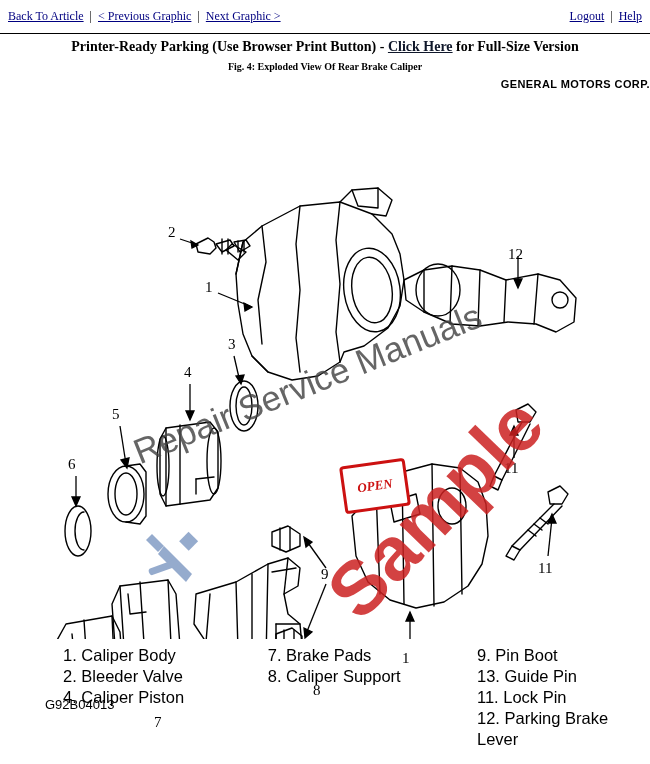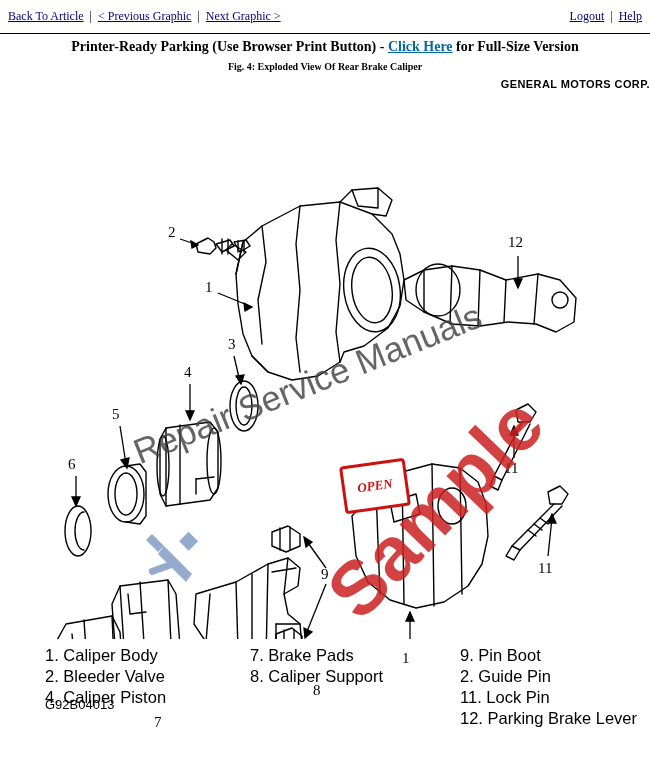--- a/index.html
+++ b/index.html
@@ -49,21 +49,21 @@
 
   
   .titlebar {
     text-align: center;
     padding-top: 5px;
     font-size: 14px;
     font-weight: bold;
     font-family: "Liberation Serif", serif;
   }
   .titlebar .link {
-    color: #0369a1;
+    color: #0f172a;
     text-decoration: underline;
     cursor: pointer;
   }
   .figcap {
     text-align: center;
     font-size: 10px;
     font-weight: bold;
     margin-top: 6px;
     font-family: "Liberation Serif", serif;
   }
@@ -150,20 +150,21 @@
     left: 0;
     top: 645px;
     width: 650px;
     display: flex;
     font-family: "Liberation Sans", sans-serif;
     font-size: 16.5px;
     line-height: 21px;
   }
   .legend-col {
     padding-left: 0;
+    margin-left: 18px;
   }
   .legend-col.c1 { width: 205px; padding-left: 45px; }
   .legend-col.c2 { width: 210px; }
   .legend-col.c3 { width: 190px; }
 
   .footer-code {
     position: absolute;
     left: 45px;
     top: 697px;
     font-family: "Liberation Sans", sans-serif;
@@ -363,21 +364,21 @@
     <g fill="#8aa2c8" opacity="0.9">
       <path d="M12 10 L24 22 L18 28 L6 16 Z"></path>
       <path d="M24 22 L52 50 L46 58 L18 30 Z"></path>
       <path d="M46 8 L58 14 L52 26 L40 20 Z" transform="rotate(18 48 16)"></path>
       <rect x="8" y="40" width="30" height="7" rx="3" transform="rotate(-20 23 43)"></rect>
     </g>
   </svg>
 
   <div class="calloutnum" style="left:168px; top:130px;">2</div>
   <div class="calloutnum" style="left:205px; top:185px;">1</div>
-  <div class="calloutnum" style="left:508px; top:140px;">12</div>
+  <div class="calloutnum" style="left:508px; top:152px;">12</div>
   <div class="calloutnum" style="left:228px; top:242px;">3</div>
   <div class="calloutnum" style="left:184px; top:270px;">4</div>
   <div class="calloutnum" style="left:112px; top:312px;">5</div>
   <div class="calloutnum" style="left:68px;  top:362px;">6</div>
   <div class="calloutnum" style="left:504px; top:366px;">11</div>
   <div class="calloutnum" style="left:538px; top:466px;">11</div>
   <div class="calloutnum" style="left:321px; top:472px;">9</div>
   <div class="calloutnum" style="left:402px; top:556px;">1</div>
   <div class="calloutnum" style="left:313px; top:588px;">8</div>
   <div class="calloutnum" style="left:154px; top:620px;">7</div>
@@ -392,19 +393,19 @@
     <div>1. Caliper Body</div>
     <div>2. Bleeder Valve</div>
     <div>4. Caliper Piston</div>
   </div>
   <div class="legend-col c2">
     <div>7. Brake Pads</div>
     <div>8. Caliper Support</div>
   </div>
   <div class="legend-col c3">
     <div>9. Pin Boot</div>
-    <div>2. Guide Pin</div>
+    <div>13. Guide Pin</div>
     <div>11. Lock Pin</div>
     <div>12. Parking Brake Lever</div>
   </div>
 </div>
 
 <div class="footer-code">G92B04013</div>
 
 </body></html>

